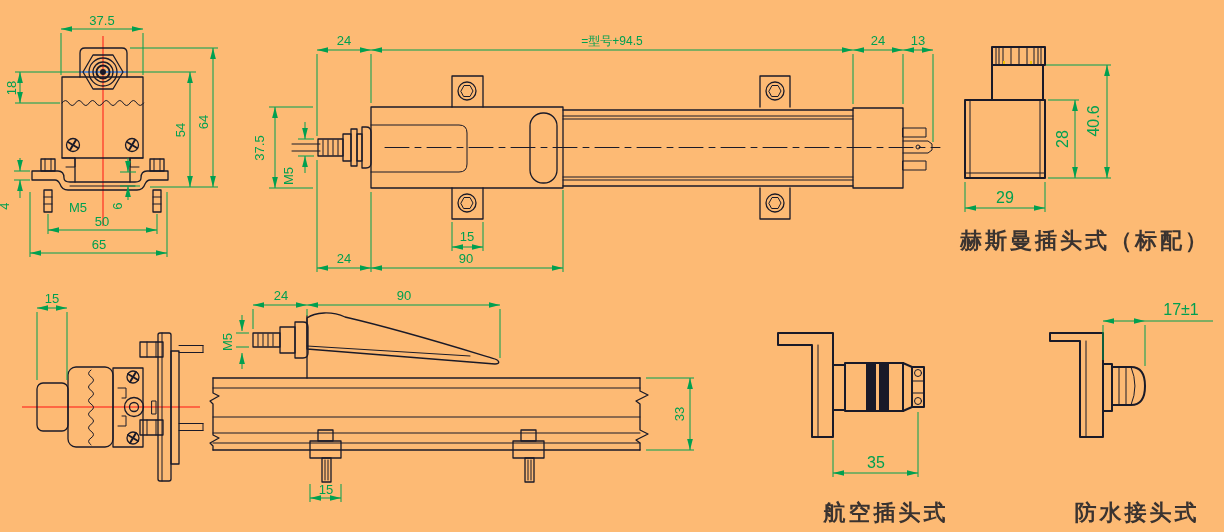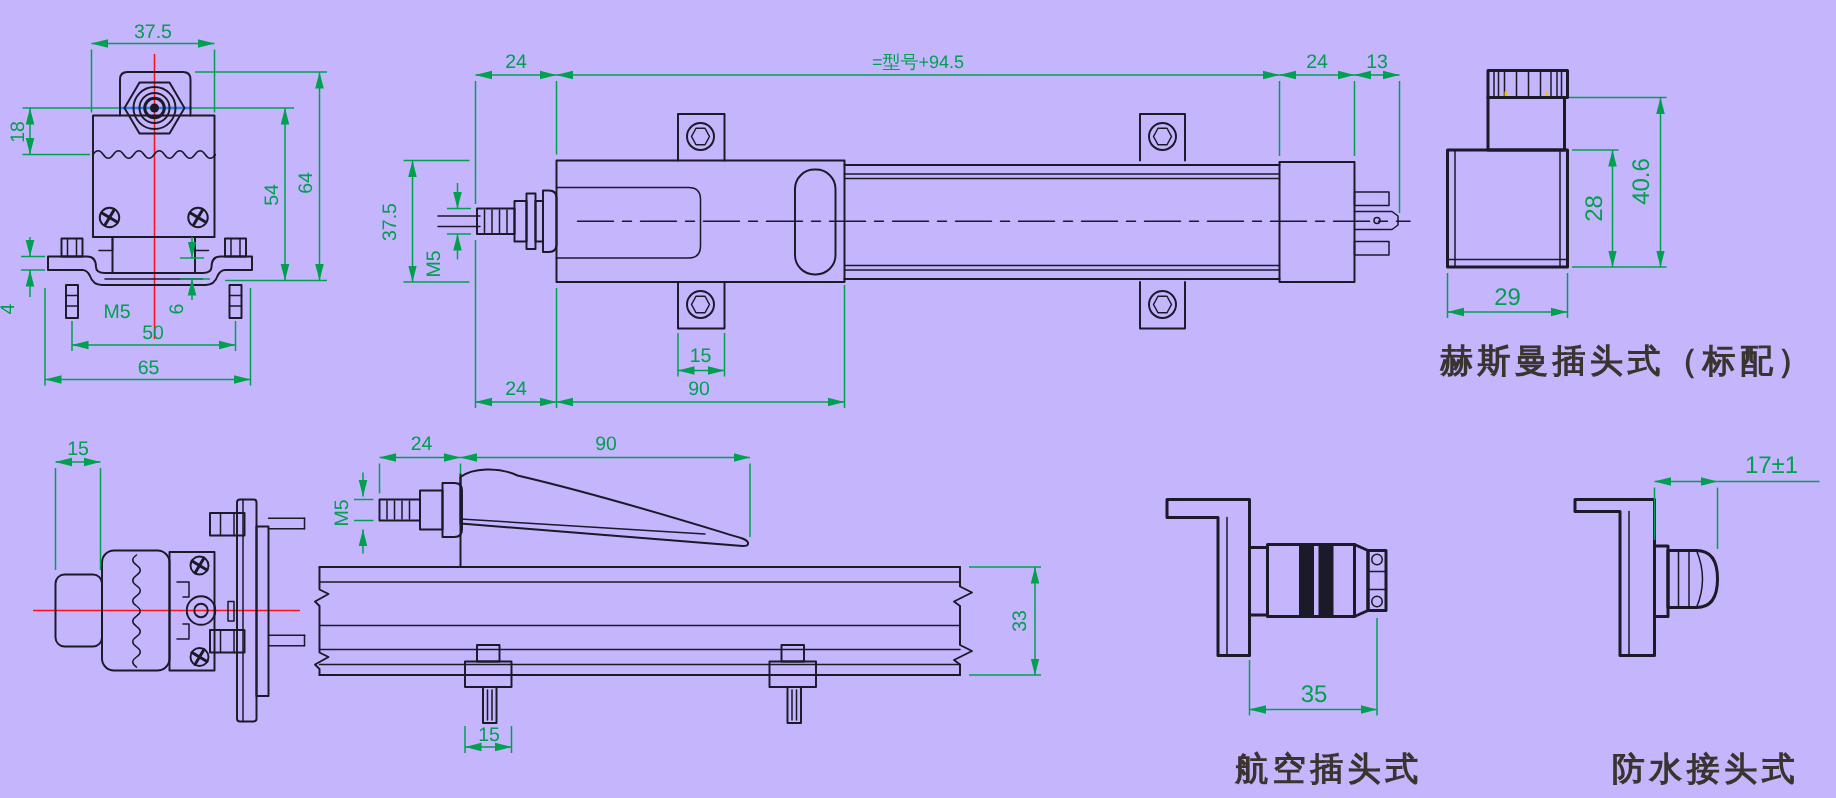--- a/index.html
+++ b/index.html
@@ -1,16 +1,16 @@
 <!DOCTYPE html>
 <html><head>
 <meta charset="utf-8">
 <style>
   html,body{margin:0;padding:0;background:#ffffff;}
-  #stage{position:relative;width:1224px;height:532px;background:#c4b5fd;overflow:hidden;
+  #stage{position:relative;width:1224px;height:532px;background:#fdba74;overflow:hidden;
          font-family:"Liberation Sans",sans-serif;}
   svg{position:absolute;left:0;top:0;}
   .ol{stroke:#1a1a28;stroke-width:1.3;fill:none;stroke-linejoin:round;stroke-linecap:round;}
   .olt{stroke-width:2;}
   .olthin{stroke-width:1;}
   .fillk{fill:#1a1a28;stroke:none;}
   .dim{stroke:#00a050;stroke-width:1;fill:none;}
   .dt{fill:#00a050;font-family:"Liberation Sans",sans-serif;font-size:13px;text-anchor:middle;}
   .dtbig{font-size:16px;}
   .dtsm{font-size:12px;}

